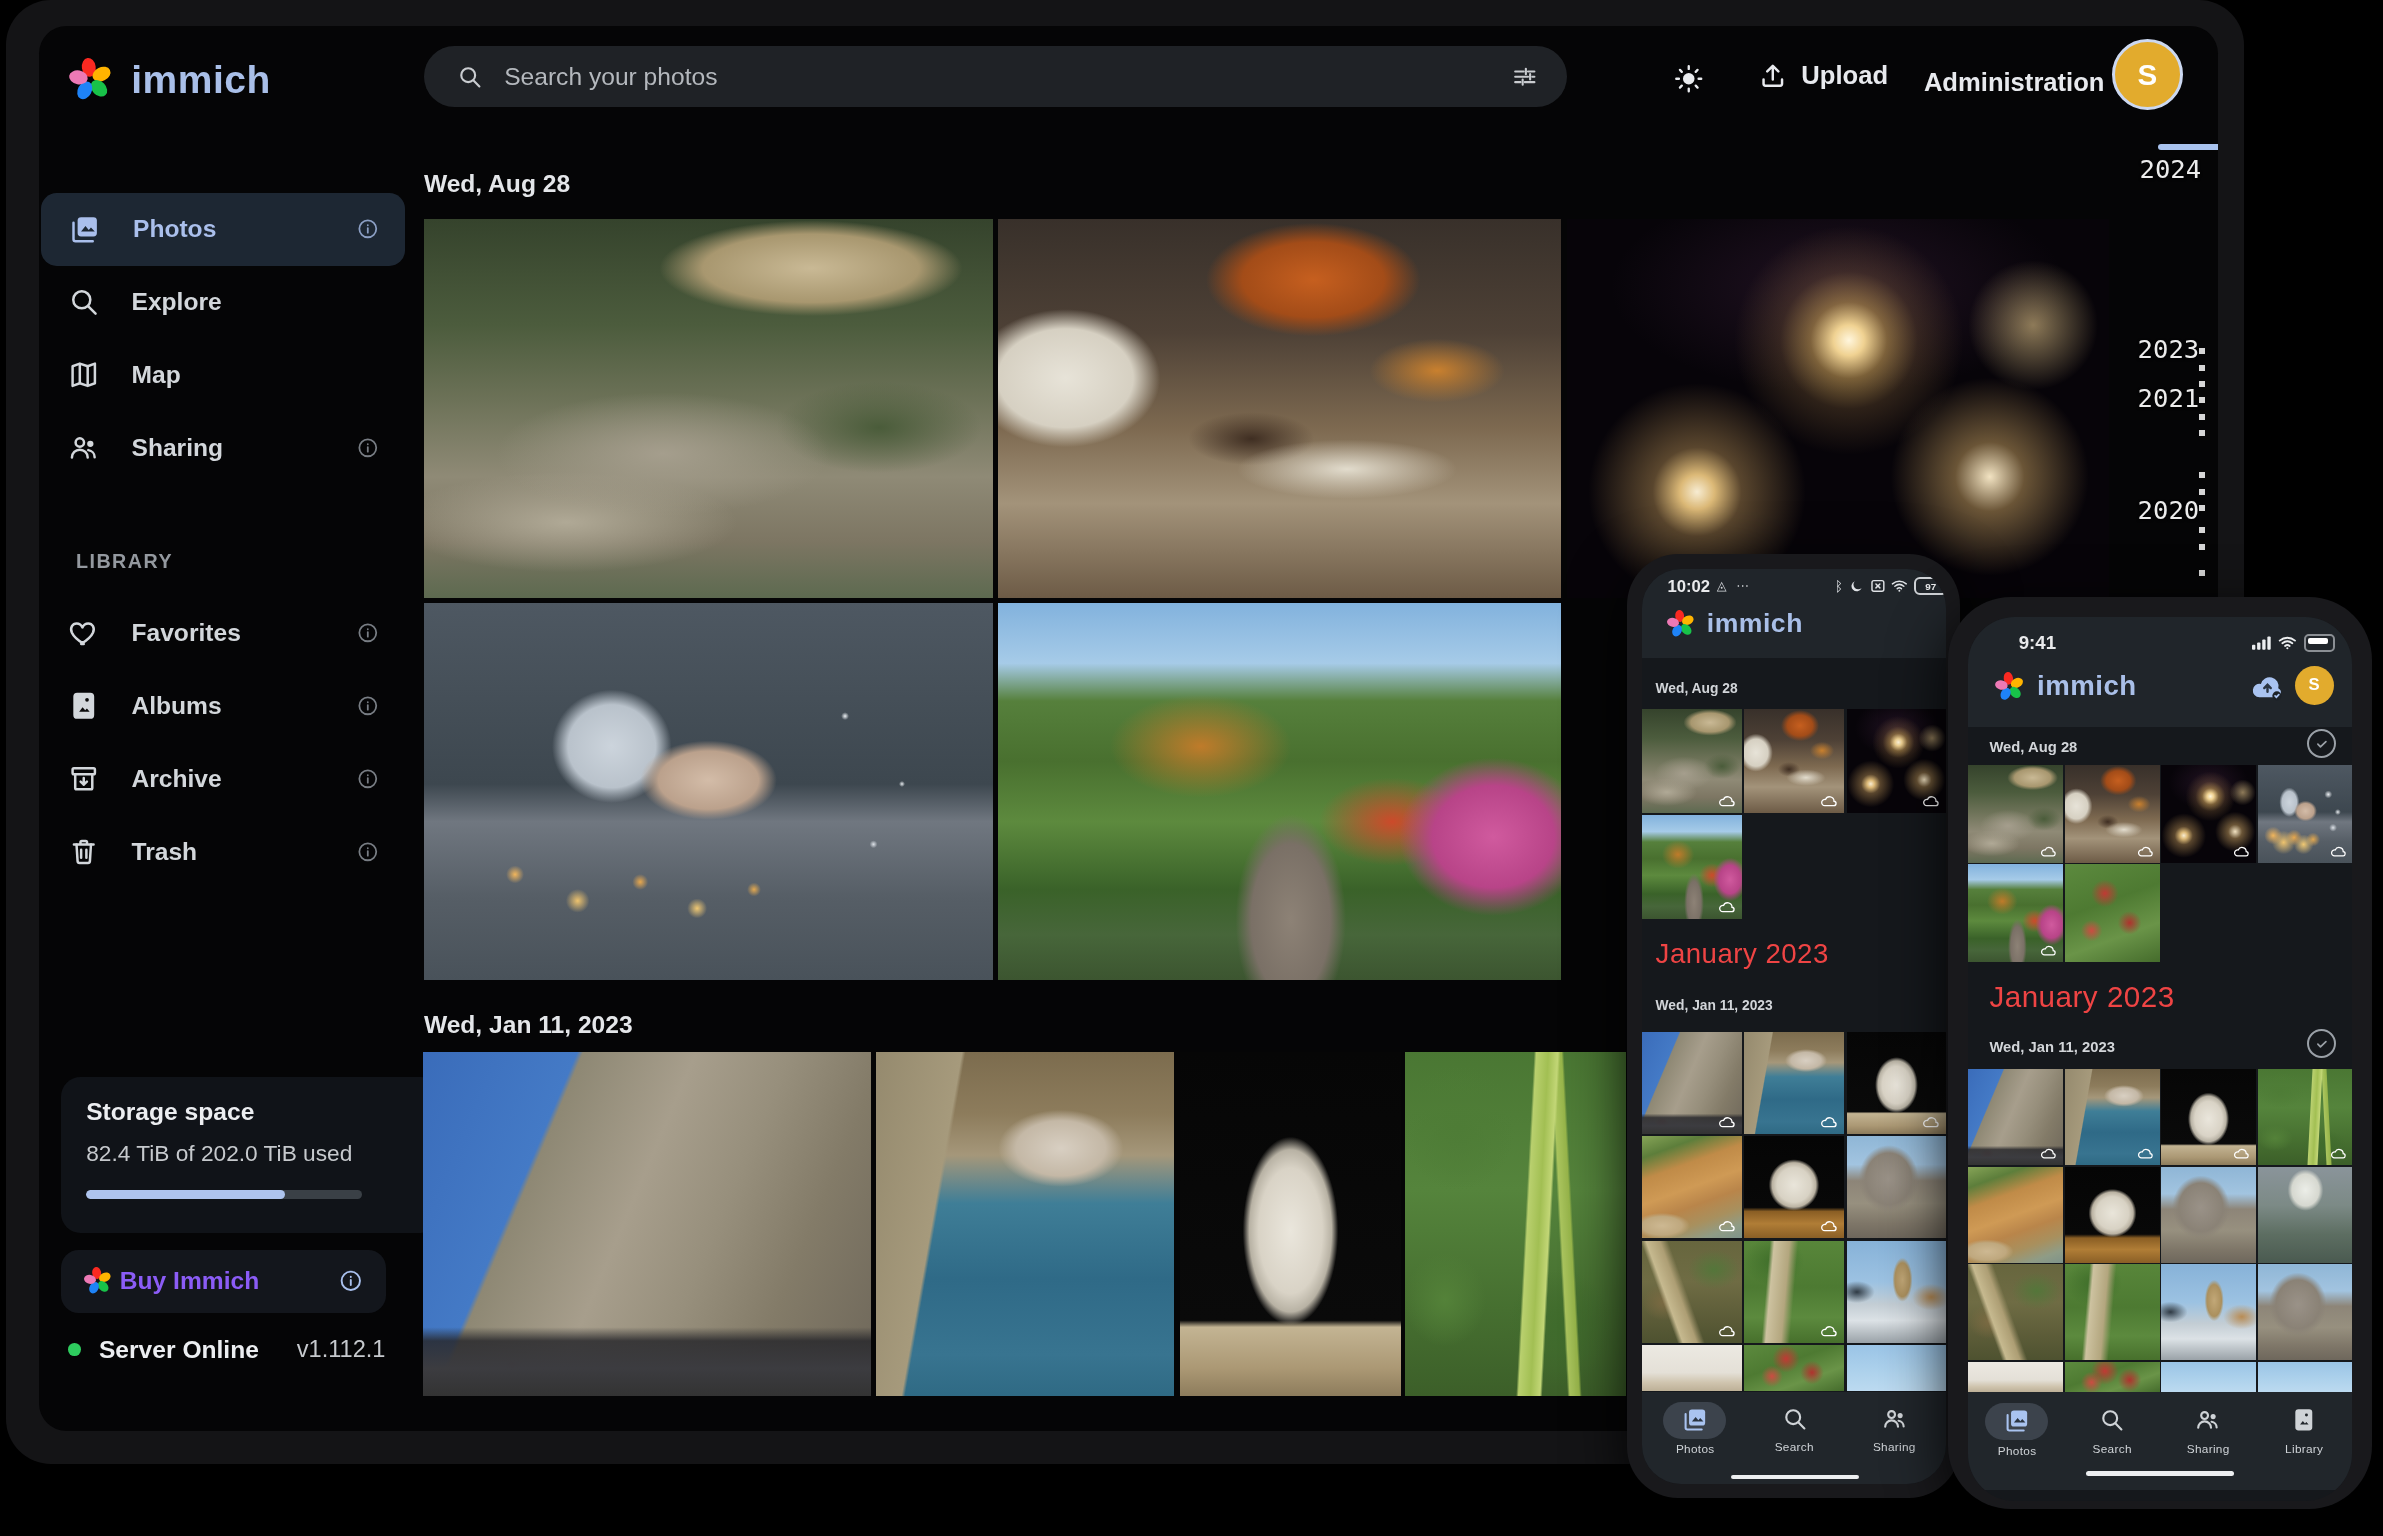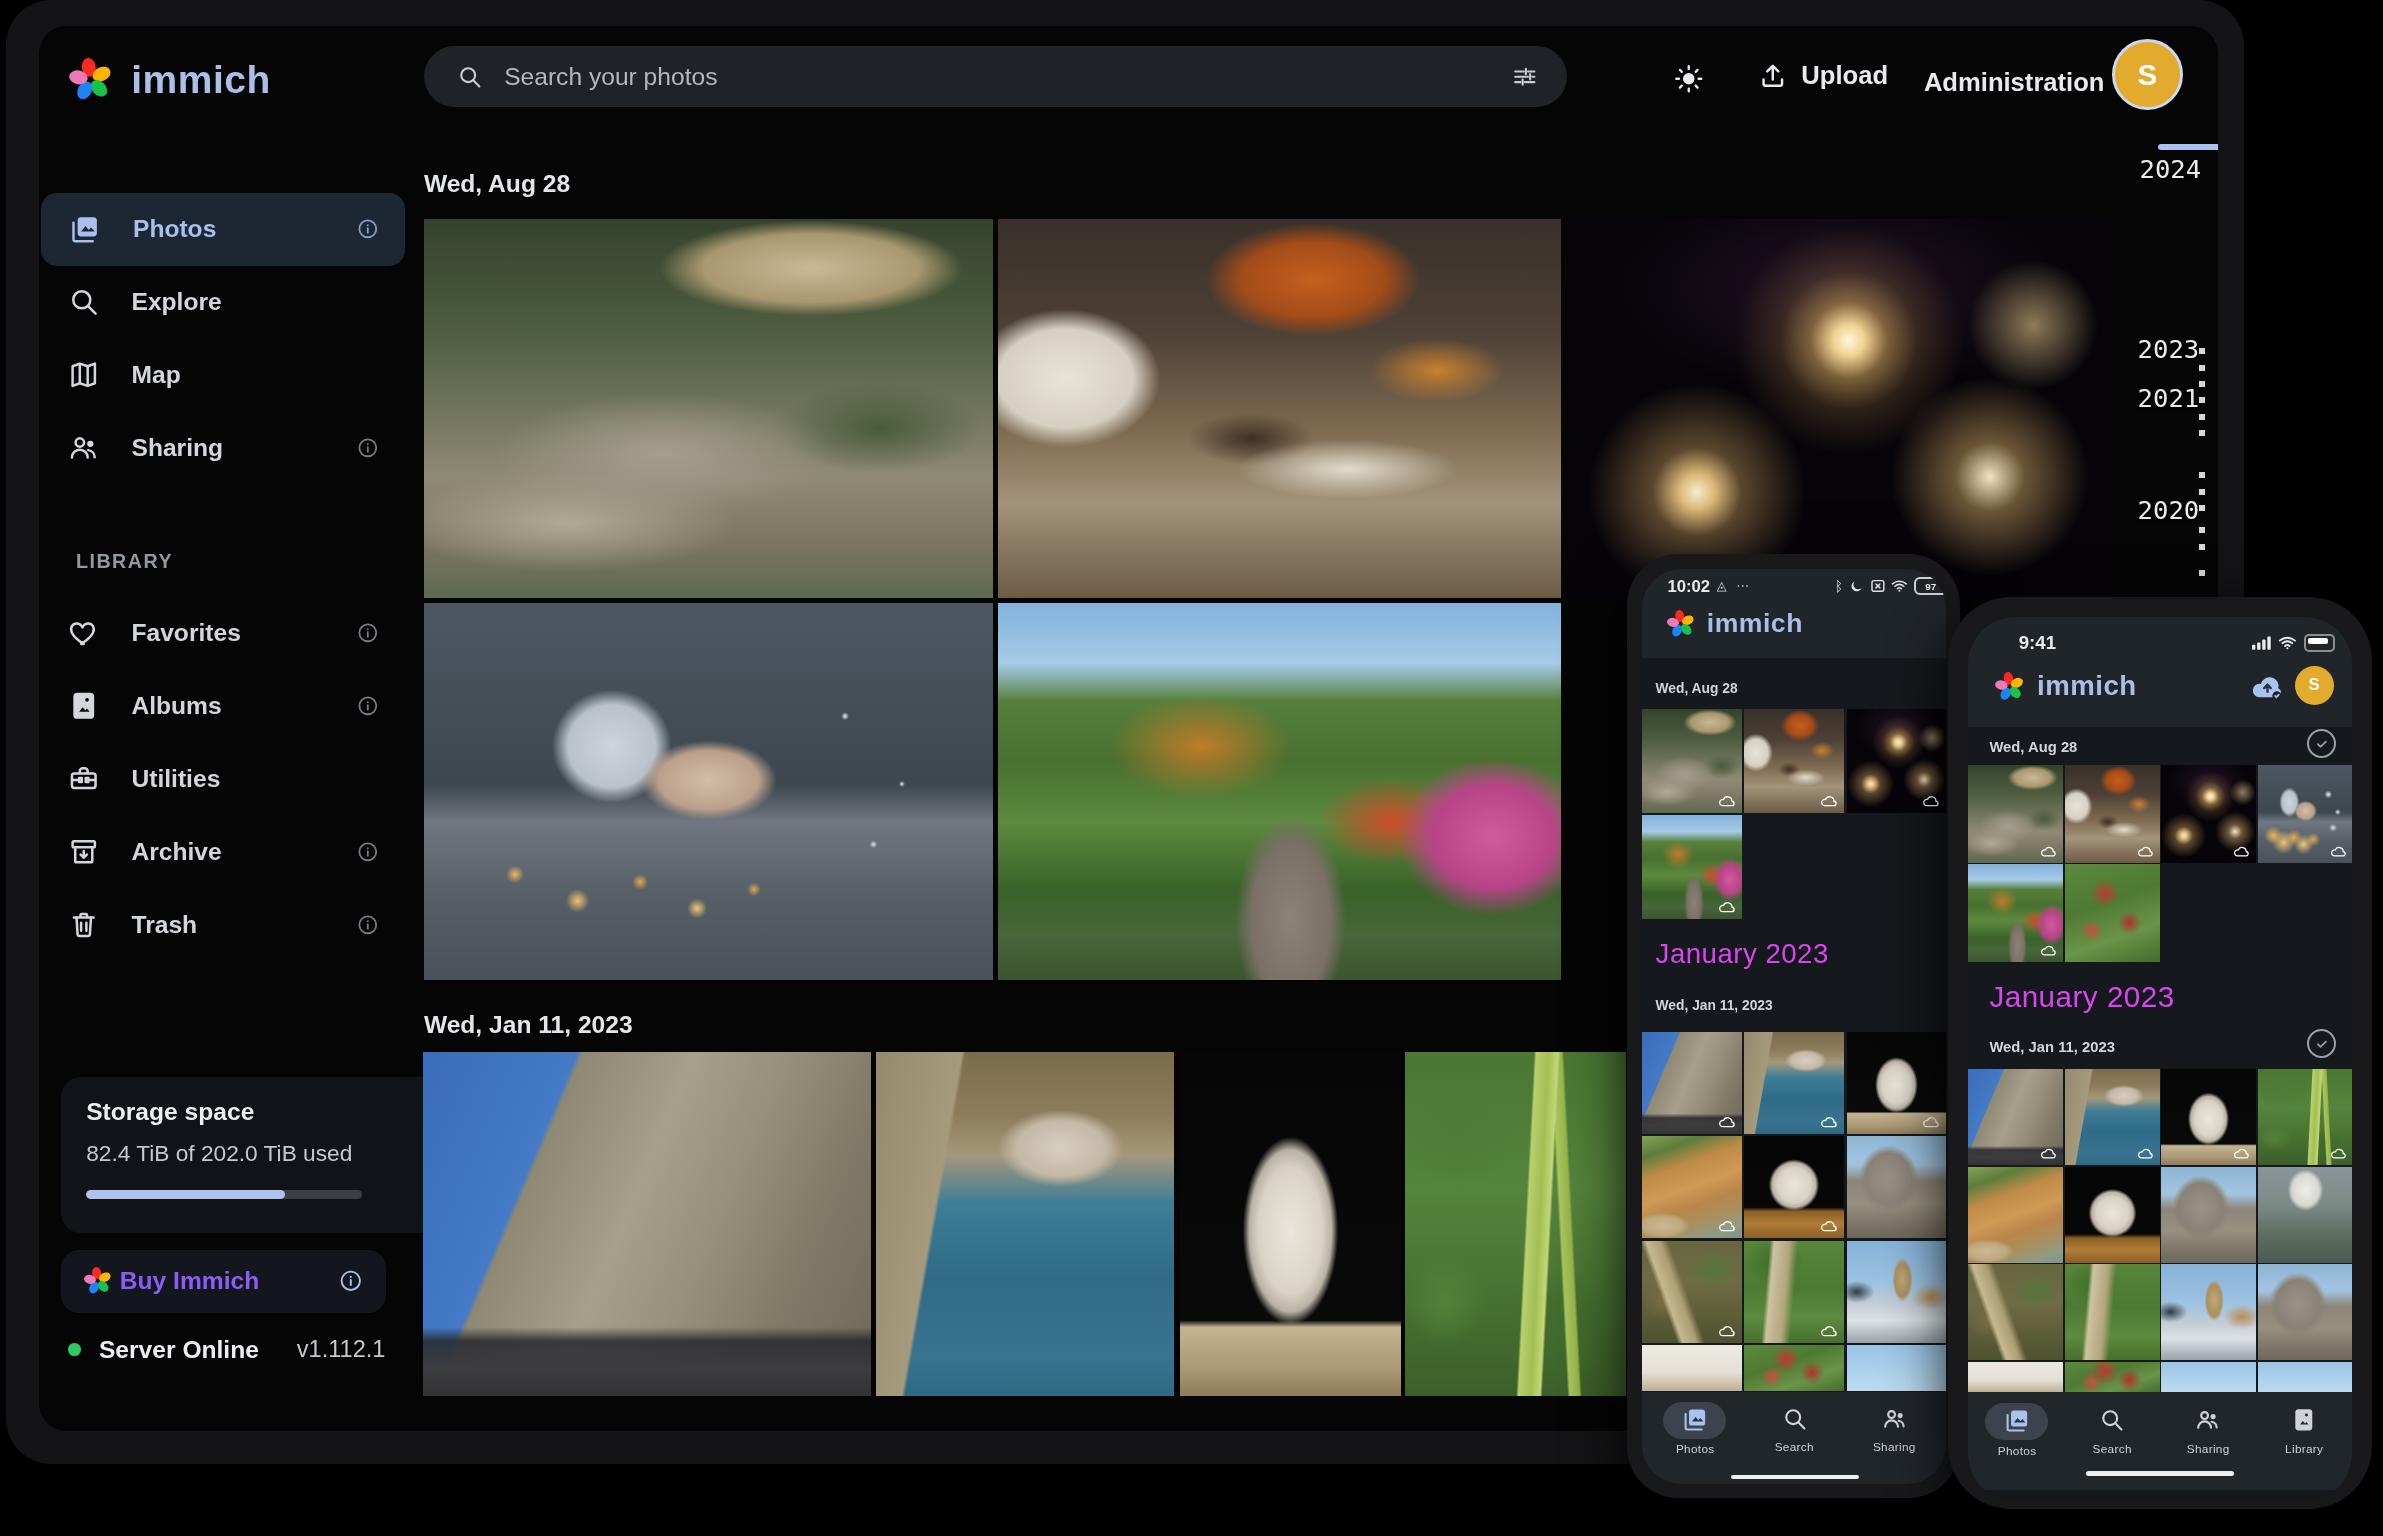--- a/index.html
+++ b/index.html
@@ -39,21 +39,21 @@
 
   
   .year{font-family:"DejaVu Sans Mono",monospace;font-size:25.6px;color:#ececec;text-shadow:0 1px 3px #000;}
   .tl-dots{width:5.9px;background:repeating-linear-gradient(180deg,#d6d6d6 0 5.9px,transparent 5.9px 16.7px);}
 
   
   .phone-frame{background:#19191c;box-shadow:0 17.7px 59px rgba(0,0,0,.85);}
   .phone-screen{background:#15181c;overflow:hidden;}
   .p-header{background:#20252a;}
   .p-date{font-size:14.8px;font-weight:bold;color:#d2d5d9;}
-  .p-month{font-size:27.6px;color:#d946ef;letter-spacing:0.5px;}
+  .p-month{font-size:27.6px;color:#ef4444;letter-spacing:0.5px;}
   .p-nav{background:#21262b;}
   .p-nav-item{position:absolute;display:flex;flex-direction:column;align-items:center;gap:8.9px;width:89px;}
   .p-nav-item .nl{font-size:11.8px;color:#cfd3d7;letter-spacing:0.3px;}
   .nav-pill{background:#3c434c;border-radius:19.7px;}
   .home-bar{background:#eceef0;border-radius:3px;}
   .stat{color:#e9eaec;font-weight:bold;}
   .batt{border:2px solid #cfd2d6;border-radius:5.9px;color:#e9eaec;font-size:9.9px;font-weight:bold;
         display:flex;align-items:center;justify-content:center;}
   .check-ring{border:2.5px solid #9aa0a7;border-radius:50%;display:flex;align-items:center;justify-content:center;}
 
@@ -291,28 +291,20 @@
           <span class="side-info">
             <svg width="23.6" height="23.6" viewBox="0 0 24 24" fill="none" stroke="#8d939a" stroke-width="1.8" stroke-linecap="round">
                 <circle cx="12" cy="12" r="8.6"></circle>
                 <path d="M12 11.3V16"></path>
                 <path d="M12 8.2v.2"></path>
               </svg>
           </span>
         </div>
         <div class="side-item">
           <svg width="31.5" height="31.5" viewBox="0 0 24 24" fill="none" stroke="#d3d7db" stroke-width="1.9" stroke-linejoin="round">
-            <rect x="3" y="8" width="18" height="11" rx="1.8"></rect>
-              <path d="M9 8V6.2A2.2 2.2 0 0 1 11.2 4h1.6A2.2 2.2 0 0 1 15 6.2V8"></path>
-            <path d="M3 13h5.5M15.5 13H21M8.5 11.5h2v3h-2zM13.5 11.5h2v3h-2z"></path>
-          </svg>
-          <span class="lbl">Utilities</span>
-        </div>
-        <div class="side-item">
-          <svg width="31.5" height="31.5" viewBox="0 0 24 24" fill="none" stroke="#d3d7db" stroke-width="1.9" stroke-linejoin="round">
             <rect x="3.5" y="4" width="17" height="4.6" rx="1"></rect>
               <path d="M5.5 8.6V19a1 1 0 0 0 1 1h11a1 1 0 0 0 1-1V8.6"></path>
             <path d="M12 11.5v5M9.6 14.2l2.4 2.3 2.4-2.3" stroke-linecap="round"></path>
           </svg>
           <span class="lbl">Archive</span>
           <span class="side-info">
             <svg width="23.6" height="23.6" viewBox="0 0 24 24" fill="none" stroke="#8d939a" stroke-width="1.8" stroke-linecap="round">
                 <circle cx="12" cy="12" r="8.6"></circle>
                 <path d="M12 11.3V16"></path>
                 <path d="M12 8.2v.2"></path>

